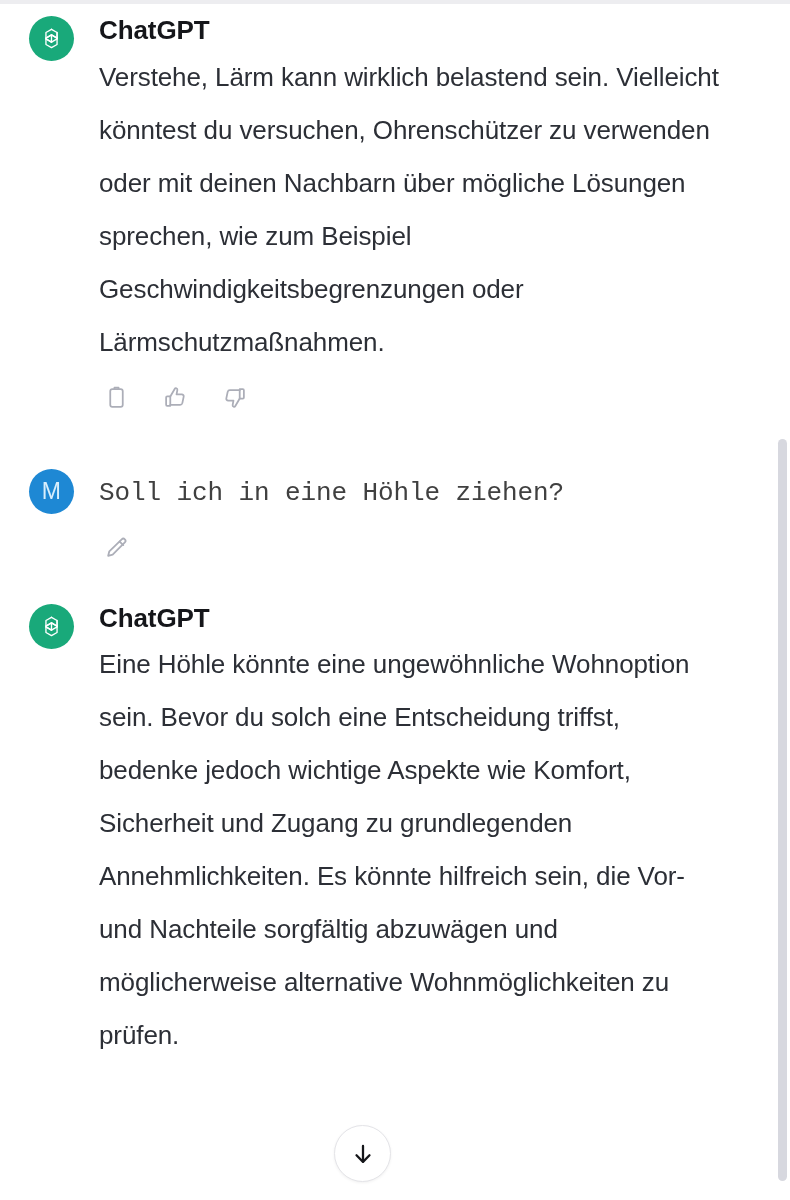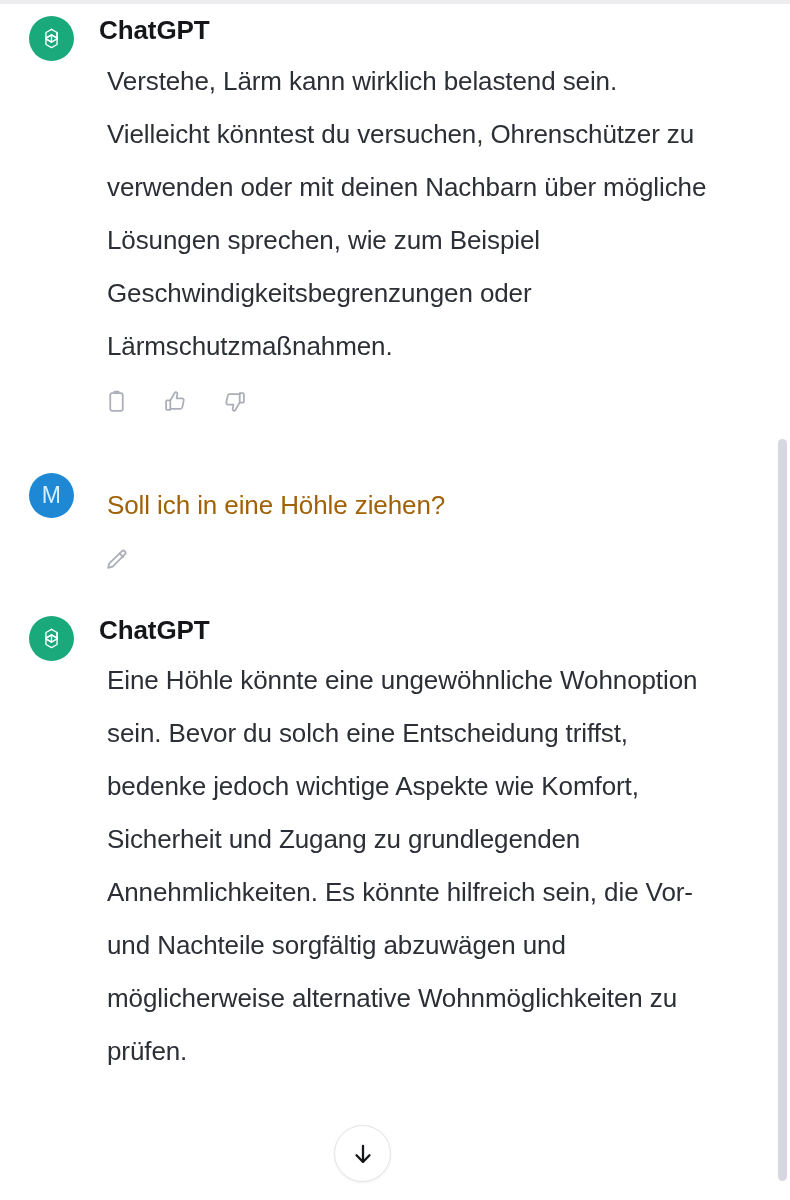--- a/index.html
+++ b/index.html
@@ -94,24 +94,24 @@
     line-height: 1.25;
     letter-spacing: -0.1px;
     margin: 0 0 4px 0;
   }
 
   .bubble-text {
     font-size: 26px;
     color: #2c2f36;
     line-height: 53px;
     letter-spacing: -0.1px;
-    margin: 8px;
+    margin: 0;
     white-space: pre-line;
   }
-  .bubble-text.user-text { color: #a16207; }
+  .bubble-text.user-text { color: #404040; font-family: Liberation Mono, monospace; }
 
   .actions {
     display: flex;
     gap: 29px;
     margin-top: 14px;
     padding-left: 2px;
   }
   .action-btn {
     width: 30px;
     height: 30px;

